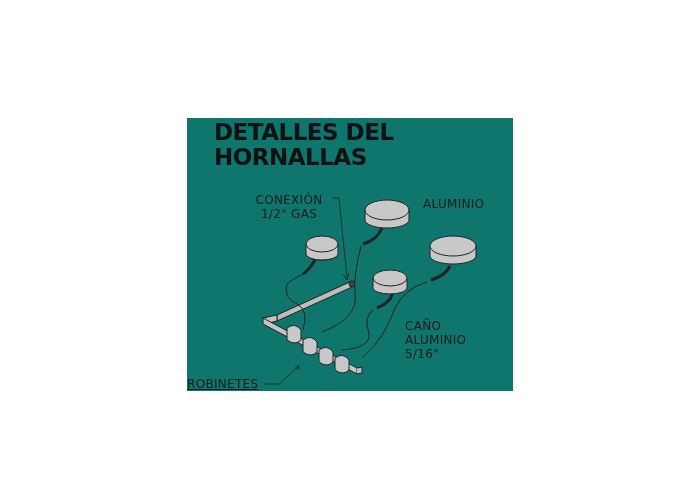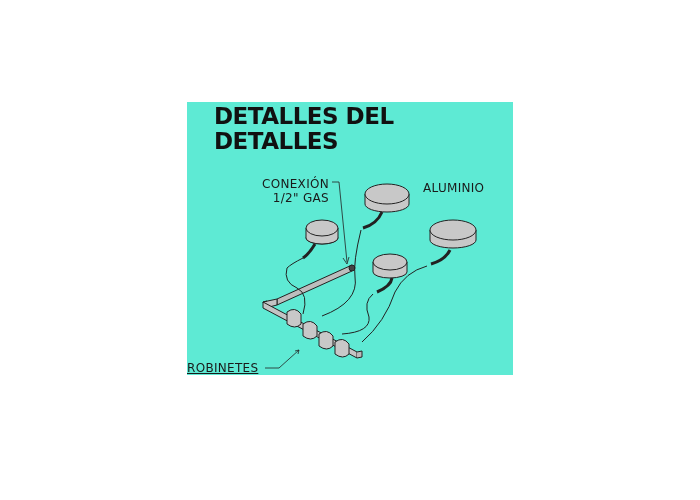--- a/index.html
+++ b/index.html
@@ -1,20 +1,20 @@
 <!DOCTYPE html>
 <html><head>
   <meta charset="utf-8">
   <style>
     html, body { margin:0; padding:0; background:#ffffff; }
     body { width:700px; height:500px; position:relative; overflow:hidden; font-family:"DejaVu Sans", sans-serif; }
-    .panel { position:absolute; left:187px; top:102px; width:326px; height:273px; background:#5eead4; overflow:hidden; }
+    .panel { position:absolute; left:187px; top:118px; width:326px; height:273px; background:#0f766e; overflow:hidden; }
     .title { position:absolute; left:27px; top:2px; font-family:"DejaVu Sans", sans-serif; font-weight:bold; font-size:23px; line-height:25px; color:#111; letter-spacing:-0.5px; }
     .label { position:absolute; font-family:"DejaVu Sans", sans-serif; font-size:12px; line-height:14px; color:#1a1a1a; letter-spacing:0.3px; }
-    .lbl-conexion { left:62px; top:75px; text-align:right; width:80px; }
+    .lbl-conexion { left:62px; top:75px; text-align:center; width:80px; }
     .lbl-hornallas { left:236px; top:79px; }
     .lbl-cano { left:218px; top:201px; }
     .lbl-robinetes { left:0px; top:259px;text-decoration:underline; }
     svg { position:absolute; left:0; top:0; }
   </style>
 </head>
 <body>
 
 <div class="panel">
 
@@ -71,25 +71,30 @@
     <g stroke="#222" stroke-width="0.8" fill="none">
       <path d="M145,80 L152,80 L160,160"></path>
       <path d="M156,156 L160,162 L162,155"></path>
       <path d="M78,266 L92,266 L112,248"></path>
       <path d="M108,249 L112,248 L111,252"></path>
     </g>
   </svg>
 
   <div class="title">
     <div>DETALLES DEL</div>
-    <div>DETALLES</div>
+    <div>HORNALLAS</div>
   </div>
 
   <div class="label lbl-conexion">
     <div>CONEXIÓN</div>
     <div>1/2" GAS</div>
   </div>
 
   <div class="label lbl-hornallas">ALUMINIO</div>
 
+  <div class="label lbl-cano">
+    <div>CAÑO</div>
+    <div>ALUMINIO</div>
+    <div>5/16"</div>
+  </div>
 
   <div class="label lbl-robinetes">ROBINETES</div>
 </div>
 
 </body></html>

